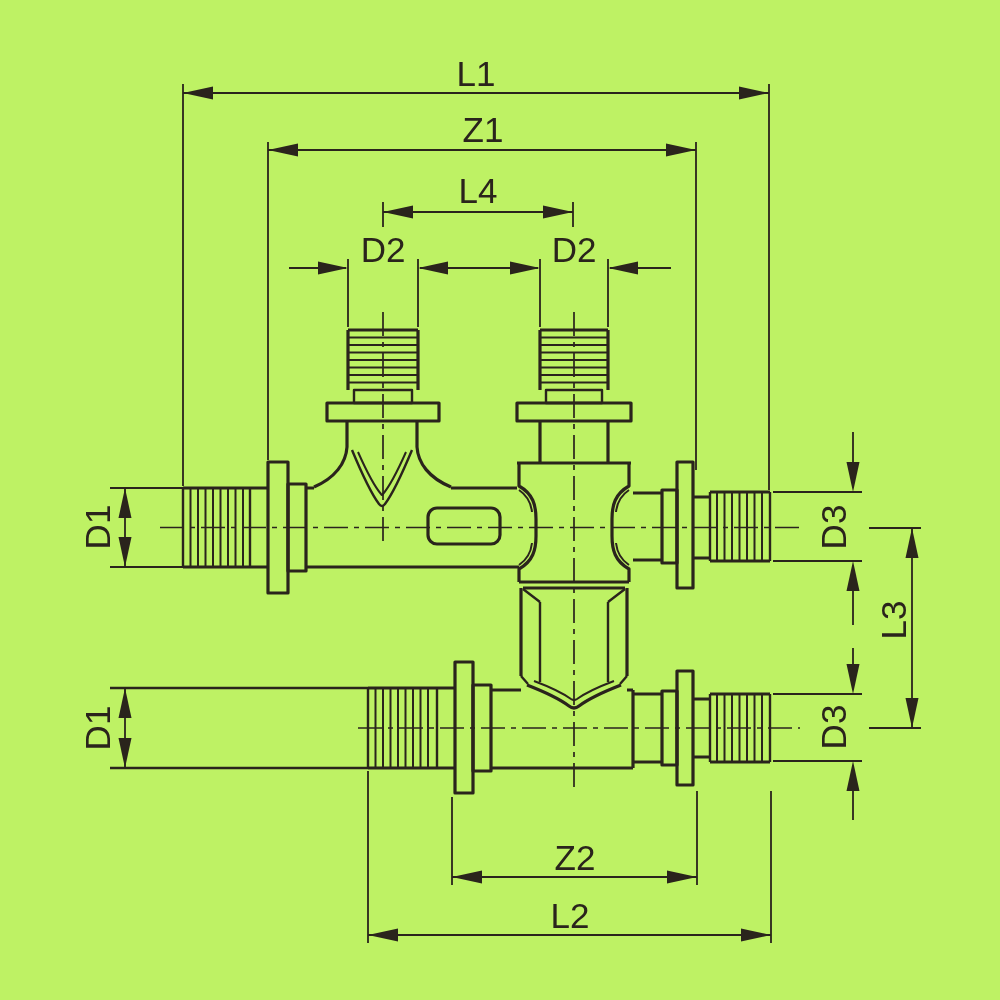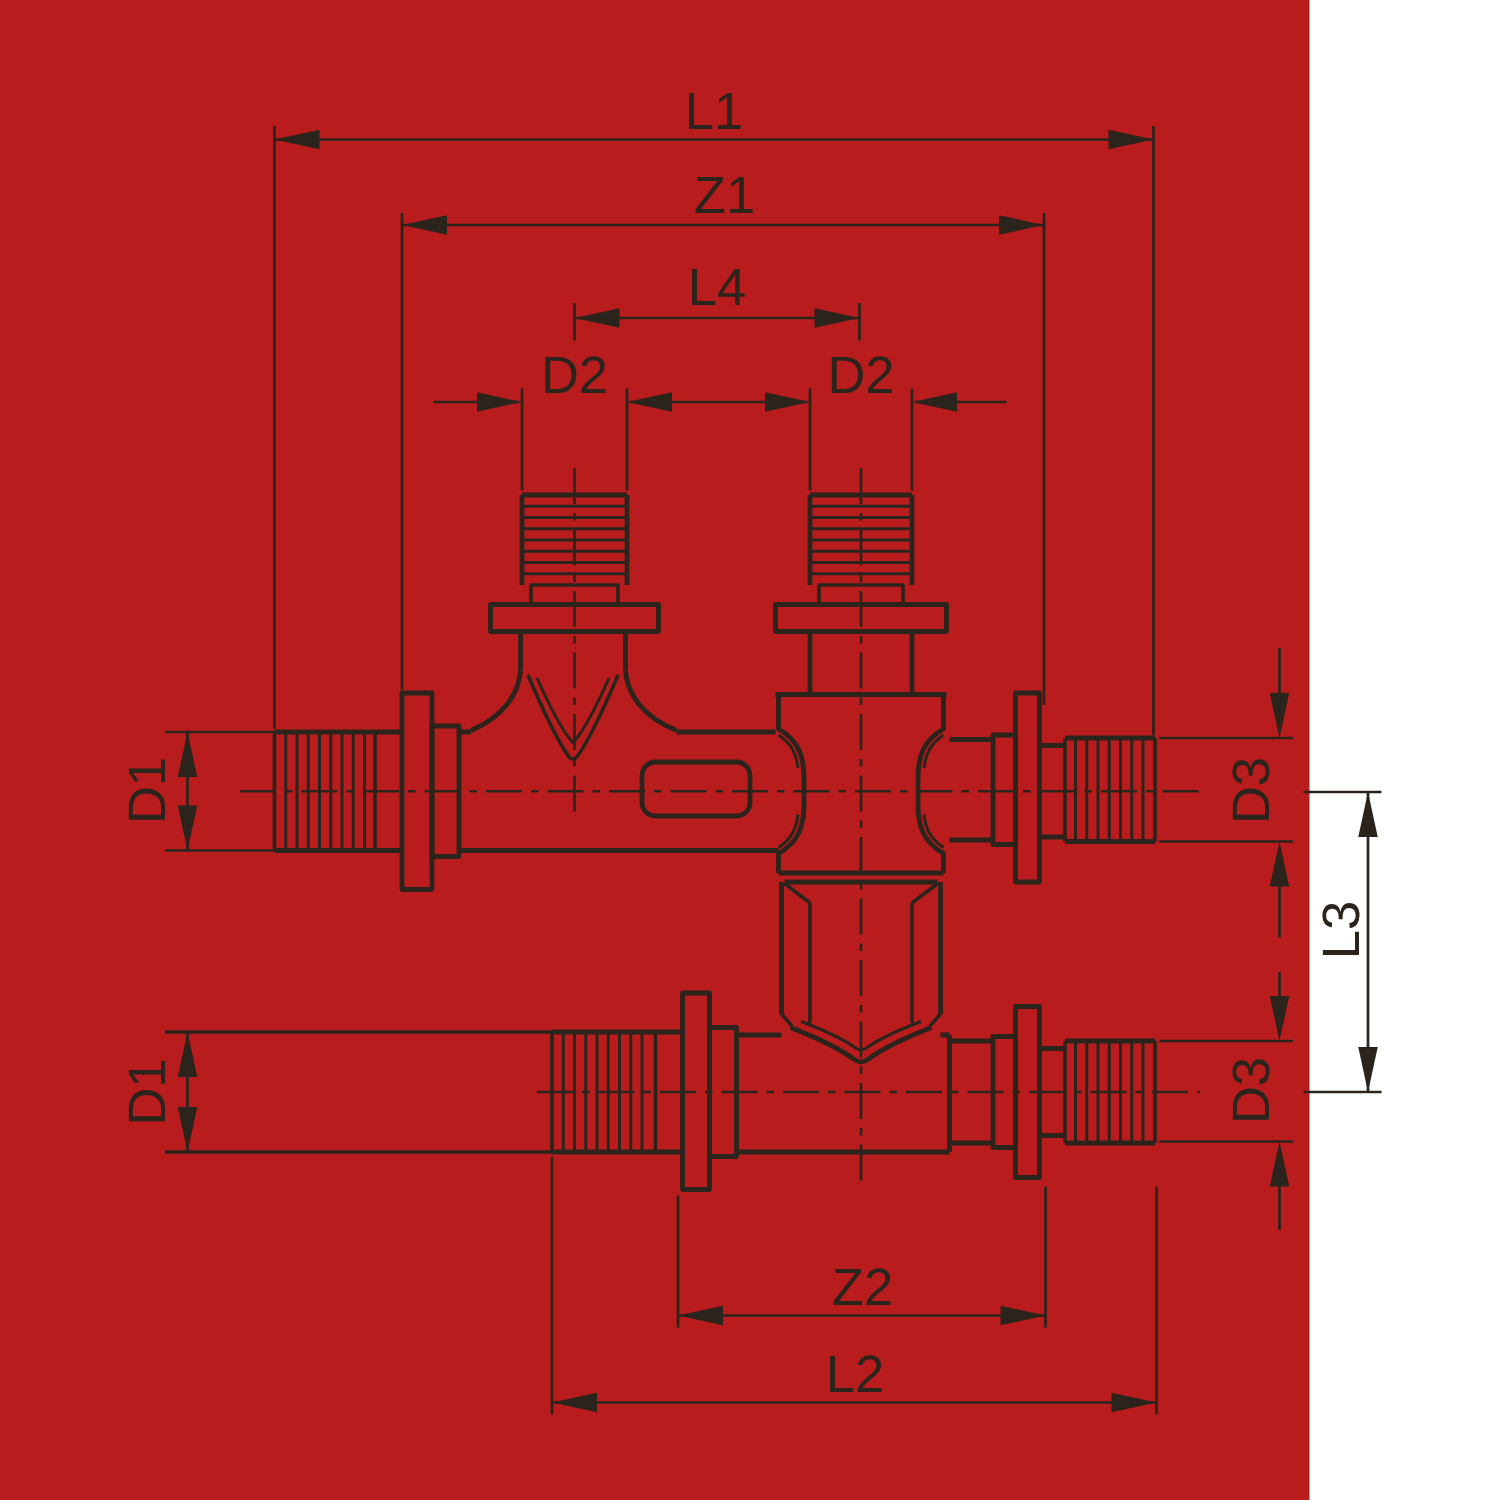--- a/index.html
+++ b/index.html
@@ -1,16 +1,16 @@
 <!DOCTYPE html>
 <html><head>
 <meta charset="utf-8">
 <style>
   html,body{margin:0;padding:0;background:#ffffff;width:1000px;height:1000px;overflow:hidden;}
-  #stage{width:873px;height:1000px;position:relative;background:#b91c1c;}
+  #stage{width:1000px;height:1000px;position:relative;background:#bef264;}
   svg{display:block;}
   .ol  {stroke:#2a241c;stroke-width:3.2;fill:none;stroke-linejoin:round;}
   .ol2 {stroke:#2a241c;stroke-width:2.4;fill:none;stroke-linejoin:round;}
   .rib {stroke:#2a241c;stroke-width:2;fill:none;}
   .dim {stroke:#2a241c;stroke-width:1.8;fill:none;}
   .cl  {stroke:#2a241c;stroke-width:1.7;fill:none;stroke-dasharray:24 6 5 6;}
   .ah  {fill:#2a241c;stroke:none;}
   text.dl{font-family:"Liberation Sans",sans-serif;font-size:35px;fill:#2a241c;}
 </style>
 </head>

